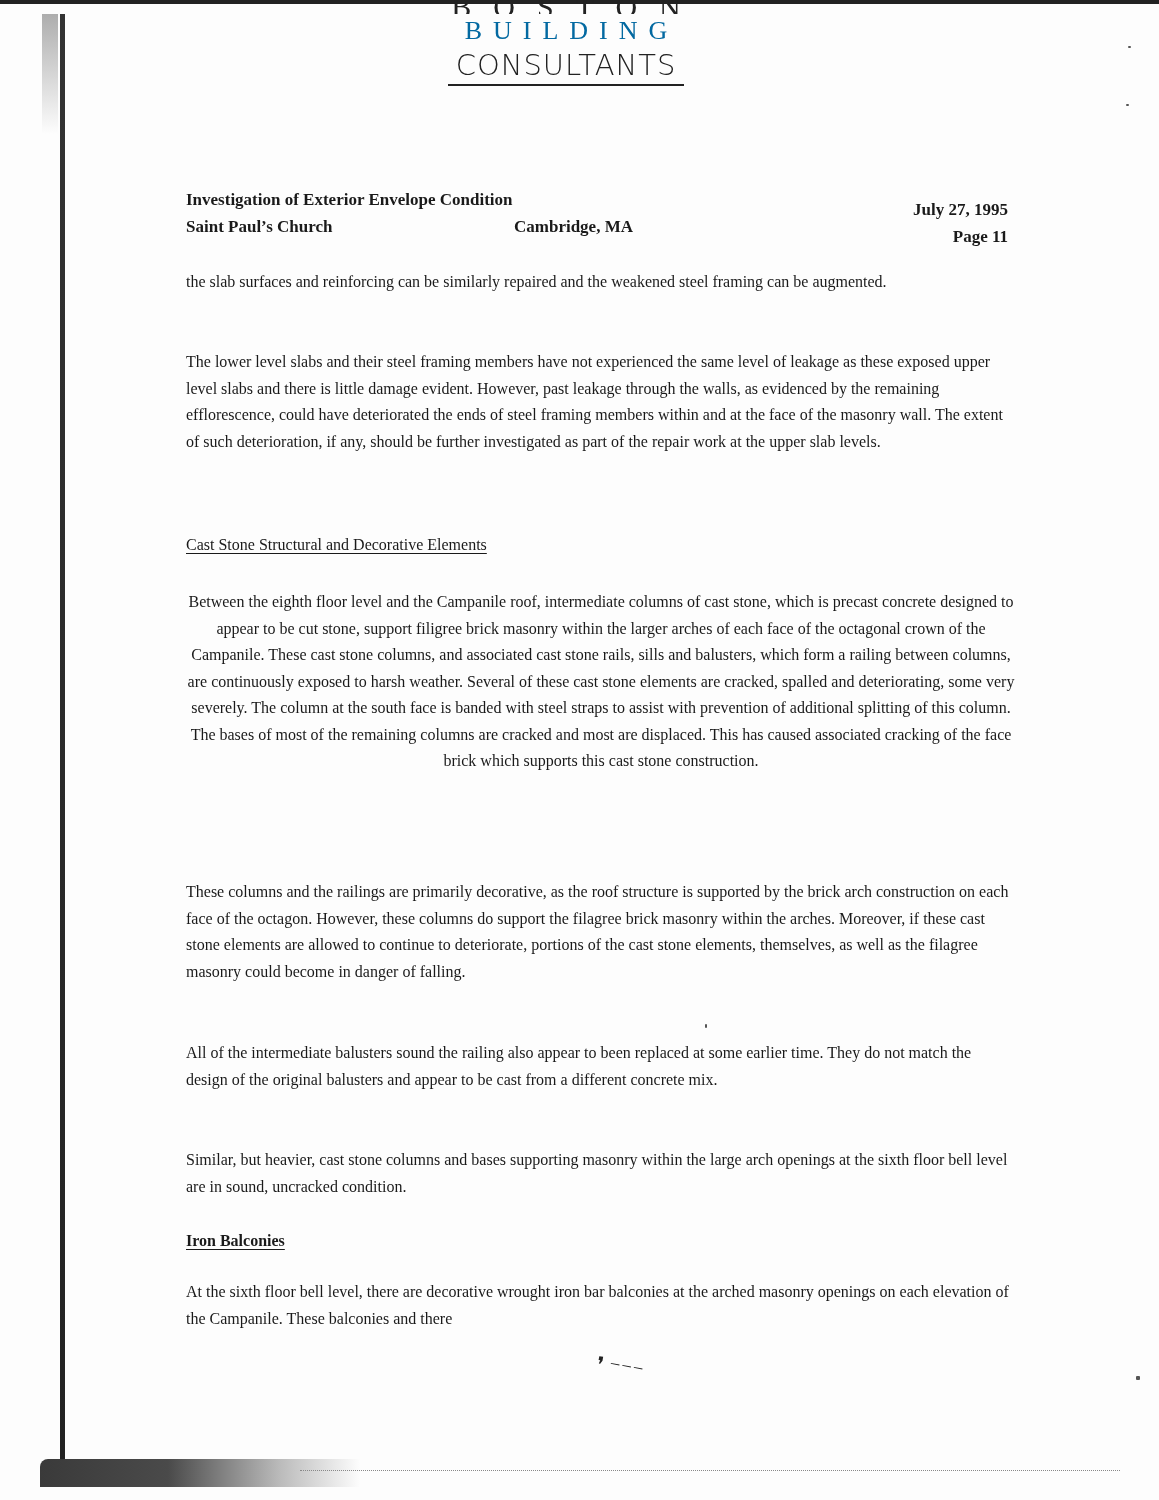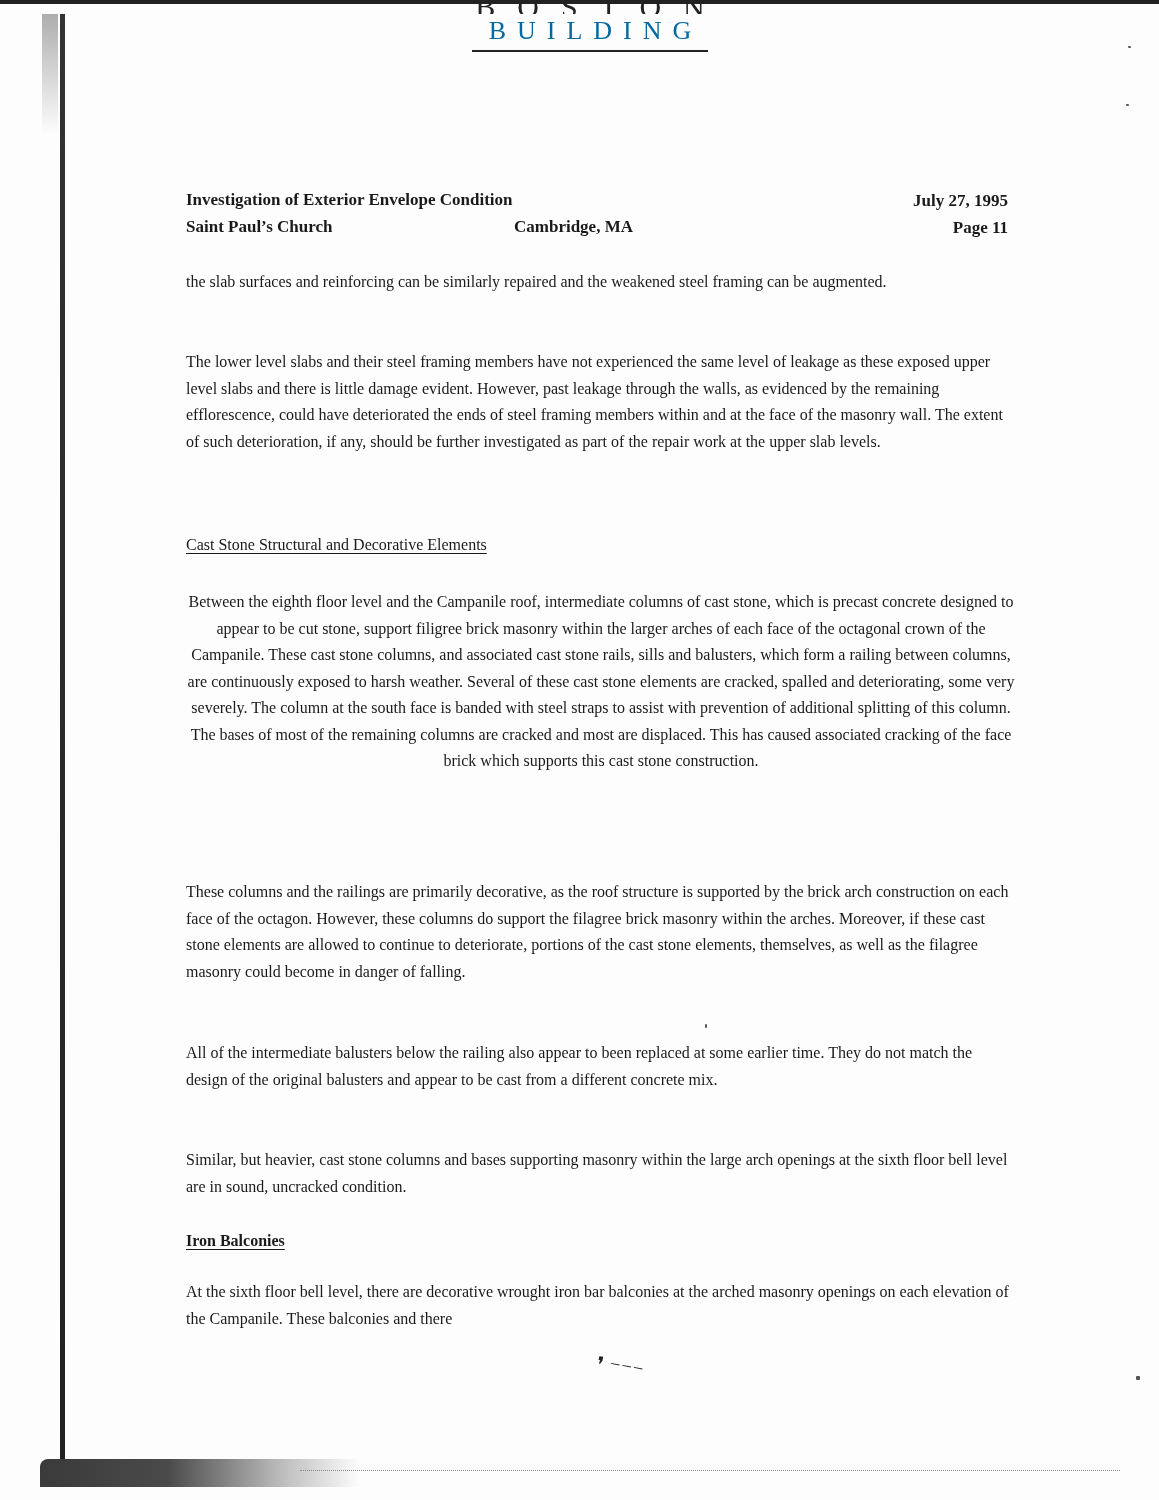--- a/index.html
+++ b/index.html
@@ -20,33 +20,33 @@
   }
   .bottom-bar {
     position: absolute; left: 40px; top: 1459px; width: 320px; height: 28px;
     background: linear-gradient(to right, #3a3a3a 0%, #4a4a4a 40%, #bbb 75%, rgba(255,255,255,0) 100%);
     border-top-left-radius: 8px;
   }
   .bottom-dots {
     position: absolute; left: 300px; top: 1470px; width: 820px; height: 2px;
     border-top: 1px dotted #888;
   }
-  .letterhead { position: absolute; left: 440px; top: 0; width: 300px; text-align: center; }
+  .letterhead { position: absolute; left: 416px; top: 0; width: 300px; text-align: center; }
   .lh-cut {
     font-size: 30px; letter-spacing: 22px; line-height: 30px; height: 22px; overflow: hidden;
     margin-top: -8px; color: #222; padding-left: 22px;
   }
   .lh-line1 { font-size: 26px; letter-spacing: 11px; line-height: 34px; color: #0369a1; padding-left: 11px; }
   .lh-line2 {
     font-family: "DejaVu Sans", sans-serif; font-size: 29px; letter-spacing: 1px;
     line-height: 34px; color: #222; font-weight: 300;
   }
   .lh-rule { width: 236px; margin: 2px auto 0; height: 2px; background: #222; }
   .hdr { position: absolute; left: 186px; width: 822px; font-weight: bold; font-size: 17px; }
-  .hdr .r { position: absolute; right: 0; top: 1px; }
+  .hdr .r { position: absolute; right: 0; top: 10px; }
   .hdr .m { position: absolute; left: 328px; top: 0; }
   .body-text {
     position: absolute; left: 186px; width: 830px; font-size: 16px; line-height: 26.5px;
   }
   .body-text p { margin: 0; }
   .heading { font-weight: normal; text-decoration: underline; text-underline-offset: 3px; }
   .heading.bold { font-weight: bold; }
   .speck { position: absolute; background: #555; border-radius: 1px; }
   .mark { position: absolute; left: 596px; top: 1356px; font-size: 22px; color: #222; transform: rotate(10deg); }
 </style>
@@ -55,20 +55,21 @@
 
 <div class="top-edge"></div>
 <div class="left-smear"></div>
 <div class="left-bar"></div>
 <div class="bottom-bar"></div>
 <div class="bottom-dots"></div>
 
 <div class="letterhead">
   <div class="lh-cut">BOSTON</div>
   <div class="lh-line1">BUILDING</div>
+  <div class="lh-line2">CONSULTANTS</div>
   <div class="lh-rule"></div>
 </div>
 
 <div class="hdr" style="top:190px;">
   <span>Investigation of Exterior Envelope Condition</span>
   <span class="r">July 27, 1995</span>
 </div>
 <div class="hdr" style="top:217px;">
   <span>Saint Paul’s Church</span>
   <span class="m">Cambridge, MA</span>
@@ -84,21 +85,21 @@
 <div class="body-text" style="top:532px;">
   <p class="heading">Cast Stone Structural and Decorative Elements</p>
 </div>
 <div class="body-text" style="top:589px;text-align:center;">
   <p>Between the eighth floor level and the Campanile roof, intermediate columns of cast stone, which is precast concrete designed to appear to be cut stone, support filigree brick masonry within the larger arches of each face of the octagonal crown of the Campanile. These cast stone columns, and associated cast stone rails, sills and balusters, which form a railing between columns, are continuously exposed to harsh weather.  Several of these cast stone elements are cracked, spalled and deteriorating, some very severely.  The column at the south face is banded with steel straps to assist with prevention of additional splitting of this column.  The bases of most of the remaining columns are cracked and most are displaced.  This has caused associated cracking of the face brick which supports this cast stone construction.</p>
 </div>
 <div class="body-text" style="top:879px;">
   <p>These columns and the railings are primarily decorative, as the roof structure is supported by the brick arch construction on each face of the octagon.  However, these columns do support the filagree brick masonry within the arches.  Moreover, if these cast stone elements are allowed to continue to deteriorate, portions of the cast stone elements, themselves, as well as the filagree masonry could become in danger of falling.</p>
 </div>
 <div class="body-text" style="top:1040px;">
-  <p>All of the intermediate balusters below the railing also appear to been replaced at some earlier time.  They do not match the design of the original balusters and appear to be cast from a different concrete mix.</p>
+  <p>All of the intermediate balusters sound the railing also appear to been replaced at some earlier time.  They do not match the design of the original balusters and appear to be cast from a different concrete mix.</p>
 </div>
 <div class="body-text" style="top:1147px;">
   <p>Similar, but heavier, cast stone columns and bases supporting masonry within the large arch openings at the sixth floor bell level are in sound, uncracked condition.</p>
 </div>
 <div class="body-text" style="top:1228px;">
   <p class="heading bold">Iron Balconies</p>
 </div>
 <div class="body-text" style="top:1279px;">
   <p>At the sixth floor bell level, there are decorative wrought iron bar balconies at the arched masonry openings on each elevation of the Campanile.  These balconies and there</p>
 </div>

